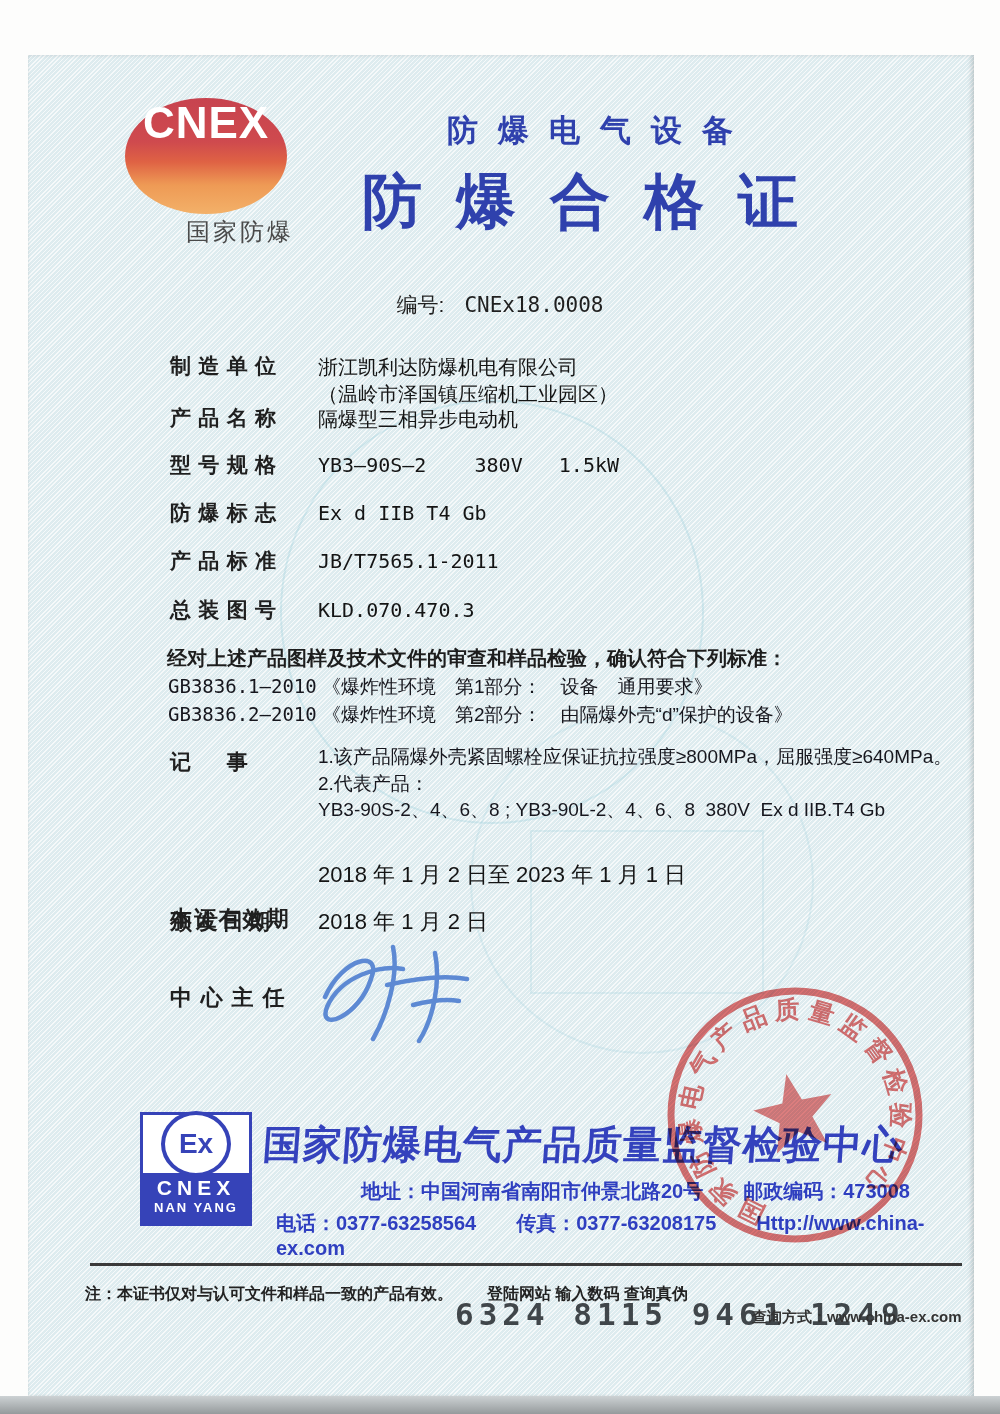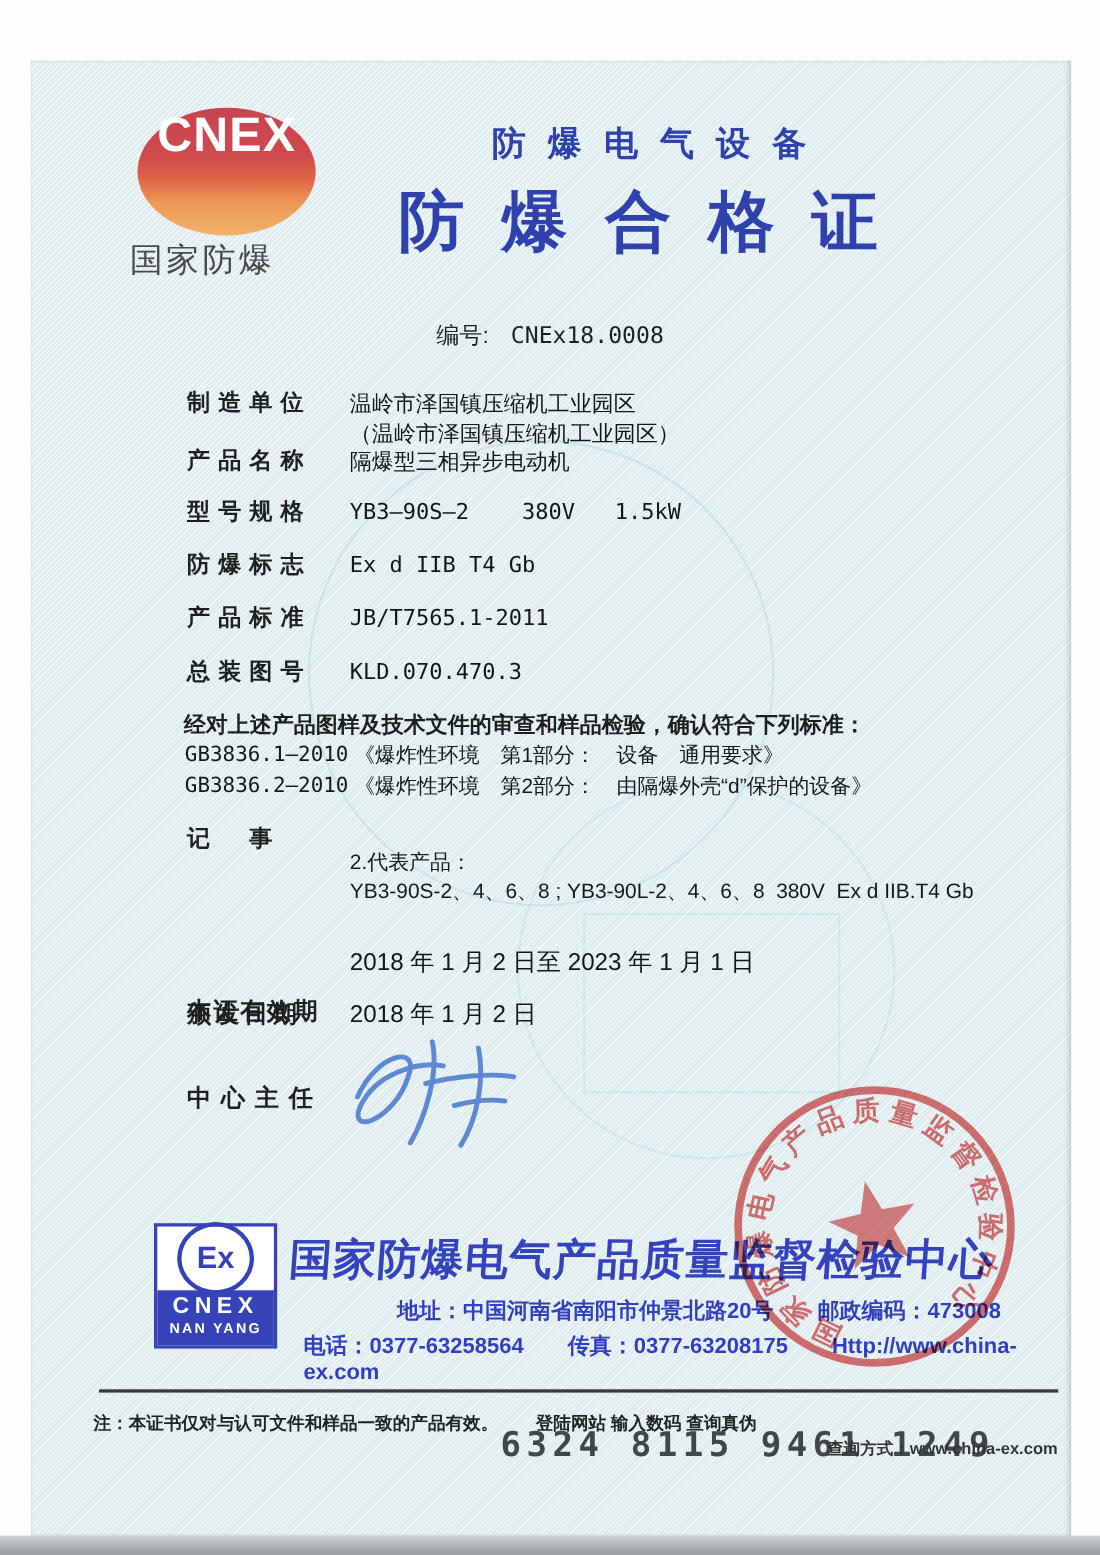--- a/index.html
+++ b/index.html
@@ -18,21 +18,21 @@
   .wm-circle1{position:absolute;left:280px;top:400px;width:420px;height:420px;border:2px solid rgba(140,200,215,.28);border-radius:50%;}
   .wm-circle2{position:absolute;left:470px;top:710px;width:340px;height:340px;border:2px solid rgba(140,200,215,.20);border-radius:50%;}
   .wm-rect{position:absolute;left:530px;top:830px;width:230px;height:160px;border:2px solid rgba(150,205,220,.22);}
 
   .abs{position:absolute;}
   
   .cnex-ellipse{left:125px;top:98px;width:162px;height:116px;border-radius:50%;
     background:linear-gradient(180deg,#c7434f 0%,#cf4a4e 38%,#df6244 55%,#ee9a55 75%,#f3b169 100%);
     display:flex;justify-content:center;}
   .cnex-text{color:#fff;font-weight:bold;font-size:44px;letter-spacing:1px;font-family:"Liberation Sans",sans-serif;}
-  .logo-sub{left:118px;top:216px;width:176px;text-align:left;font-size:30px;color:#4a4a4a;letter-spacing:3px;}
+  .logo-sub{left:118px;top:216px;width:176px;text-align:right;font-size:24px;color:#4a4a4a;letter-spacing:3px;}
 
   .hdr-sub{left:330px;top:110px;width:520px;text-align:center;font-size:31px;font-weight:bold;
     color:#2f41ad;letter-spacing:20px;text-indent:20px;}
   .hdr-title{left:290px;top:162px;width:580px;text-align:center;font-size:60px;font-weight:bold;
     color:#2f41ad;letter-spacing:34px;text-indent:34px;}
 
   .certno{left:0;top:291px;width:1000px;text-align:center;font-size:21px;color:#1f1f1f;}
   .certno .val{font-family:"DejaVu Sans Mono",monospace;margin-left:20px;}
 
   .flabel{font-size:21px;font-weight:bold;color:#1f1f1f;letter-spacing:.35em;white-space:nowrap;}
@@ -90,21 +90,21 @@
   <div class="abs logo-sub">国家防爆</div>
 
   <div class="abs hdr-sub">防爆电气设备</div>
   <div class="abs hdr-title">防爆合格证</div>
 
   <div class="abs certno">
     <span>编号:</span><span class="val">CNEx18.0008</span>
   </div>
 
   <div class="abs flabel row-label" style="top:352px">制造单位</div>
-  <div class="abs fvalue row-value" style="top:354px">温岭市泽国镇压缩机工业园区</div>
+  <div class="abs fvalue row-value" style="top:354px">浙江凯利达防爆机电有限公司</div>
   <div class="abs fvalue row-value" style="top:381px">（温岭市泽国镇压缩机工业园区）</div>
 
   <div class="abs flabel row-label" style="top:404px">产品名称</div>
   <div class="abs fvalue row-value" style="top:406px">隔爆型三相异步电动机</div>
 
   <div class="abs flabel row-label" style="top:451px">型号规格</div>
   <div class="abs fvalue row-value" style="top:453px">YB3—90S—2    380V   1.5kW</div>
 
   <div class="abs flabel row-label" style="top:499px">防爆标志</div>
   <div class="abs fvalue row-value" style="top:501px">Ex d IIB T4 Gb</div>
@@ -115,20 +115,21 @@
   <div class="abs flabel row-label" style="top:596px">总装图号</div>
   <div class="abs fvalue row-value" style="top:598px">KLD.070.470.3</div>
 
   <div class="abs intro">经对上述产品图样及技术文件的审查和样品检验，确认符合下列标准：</div>
   <div class="abs std-code" style="top:675px">GB3836.1—2010</div>
   <div class="abs std-desc" style="top:674px">《爆炸性环境　第1部分：　设备　通用要求》</div>
   <div class="abs std-code" style="top:703px">GB3836.2—2010</div>
   <div class="abs std-desc" style="top:702px">《爆炸性环境　第2部分：　由隔爆外壳“d”保护的设备》</div>
 
   <div class="abs flabel row-label" style="top:748px">记　事</div>
+  <div class="abs note-line" style="top:744px">1.该产品隔爆外壳紧固螺栓应保证抗拉强度≥800MPa，屈服强度≥640MPa。</div>
   <div class="abs note-line" style="top:771px">2.代表产品：</div>
   <div class="abs note-line" style="top:797px">YB3-90S-2、4、6、8 ; YB3-90L-2、4、6、8  380V  Ex d IIB.T4 Gb</div>
 
   <div class="abs flabel big-label row-label" style="top:904px;letter-spacing:.1em">本证有效期</div>
   <div class="abs big-value row-value" style="top:860px">2018 年 1 月 2 日至 2023 年 1 月 1 日</div>
 
   <div class="abs flabel big-label row-label" style="top:907px;letter-spacing:.18em">颁发日期</div>
   <div class="abs big-value row-value" style="top:907px">2018 年 1 月 2 日</div>
 
   <div class="abs flabel big-label row-label" style="top:983px;letter-spacing:.4em">中心主任</div>

